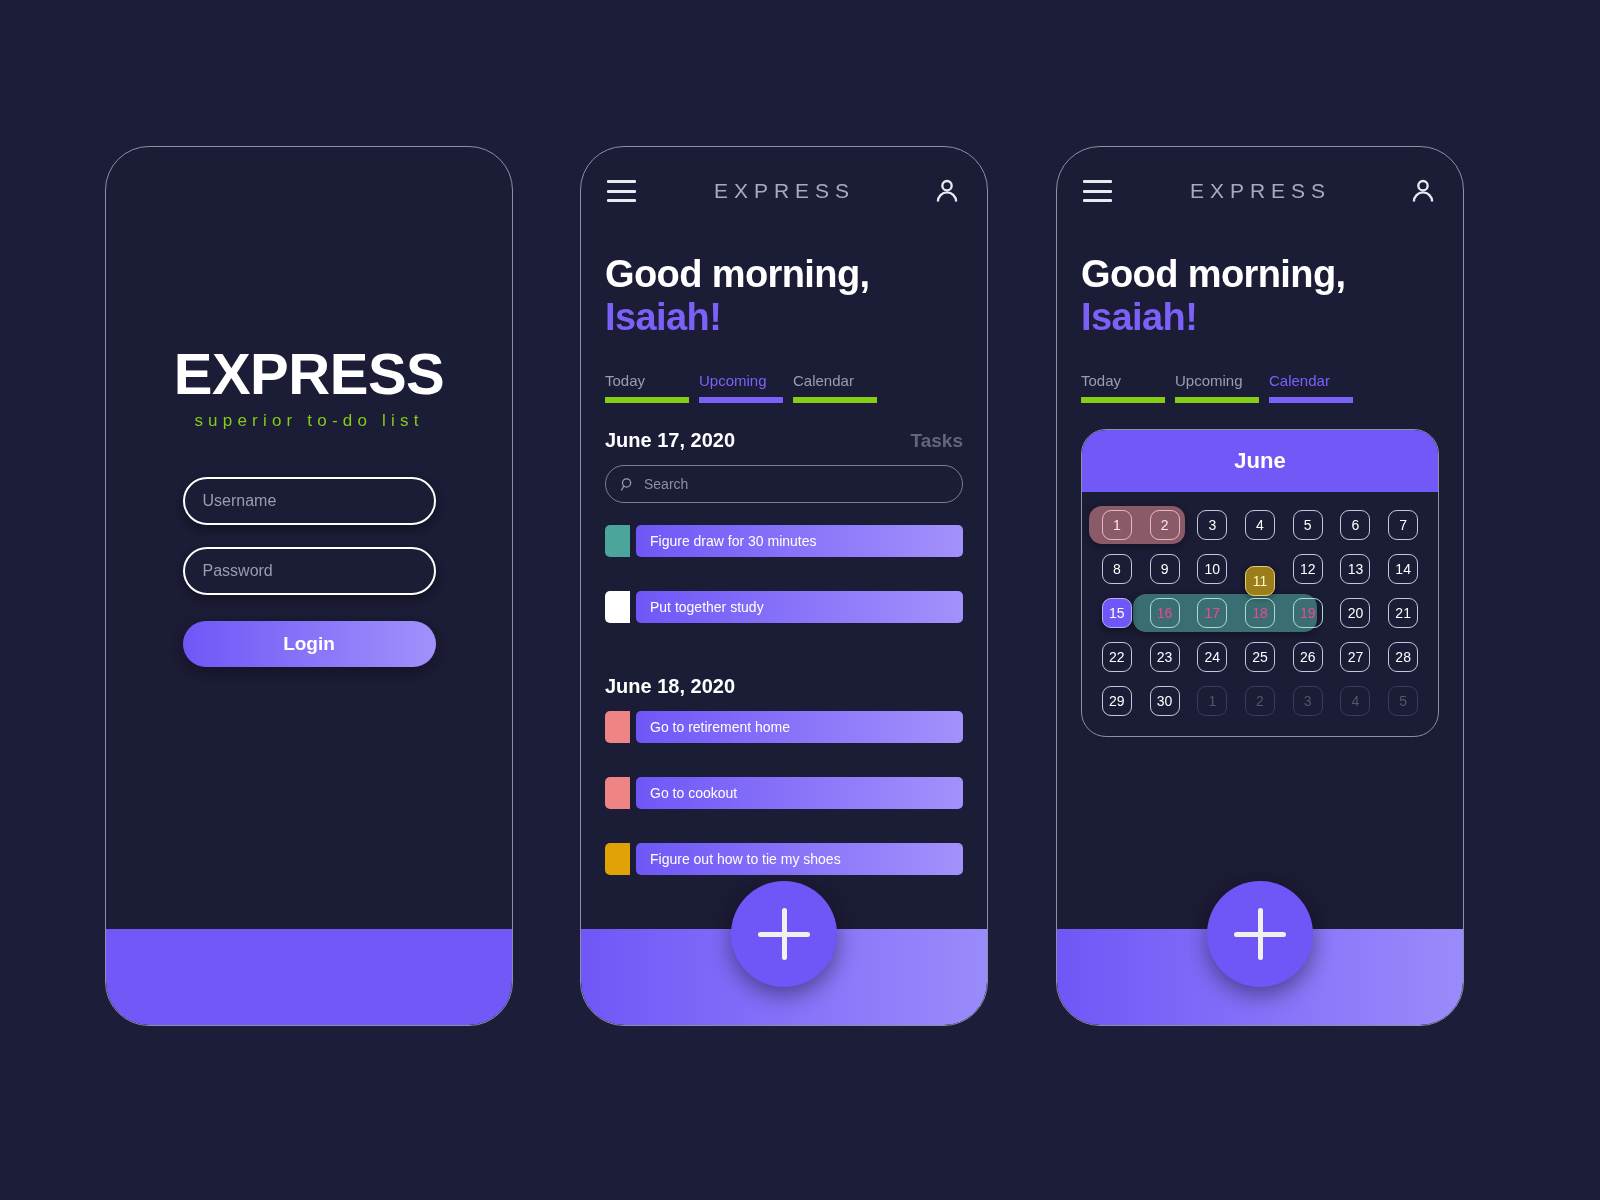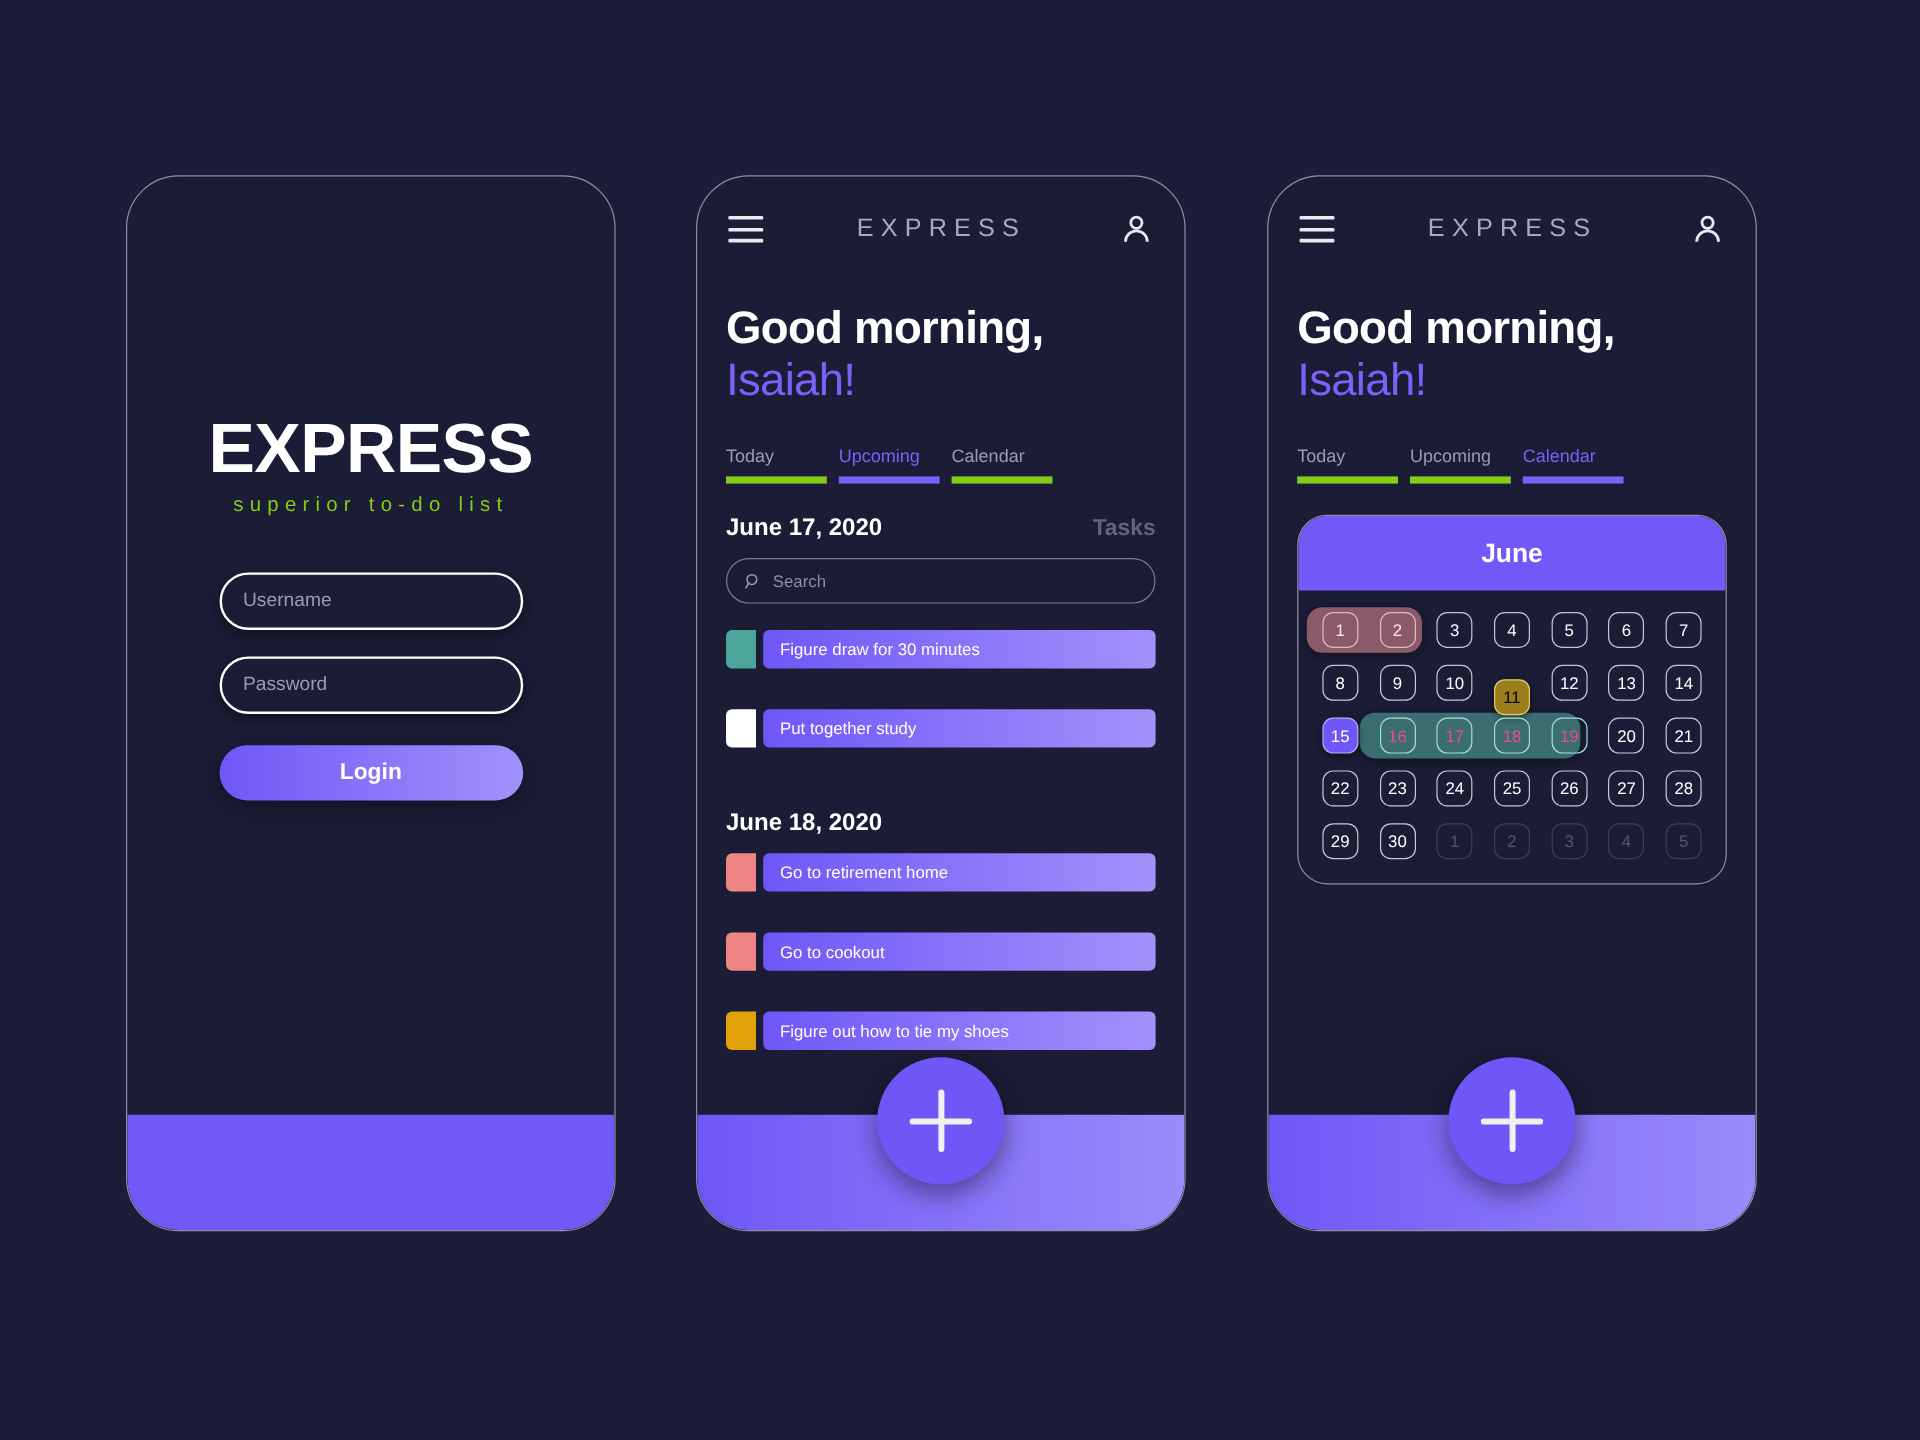--- a/index.html
+++ b/index.html
@@ -114,21 +114,21 @@
   .greet {
     padding: 0 24px;
     margin-top: 18px;
     flex: 0 0 auto;
   }
   .greet-line1 {
     font-size: 38px; font-weight: bold; color: #ffffff; line-height: 1.12;
     letter-spacing: -0.6px;
   }
   .greet-line2 {
-    font-size: 38px; font-weight: normal; color: #7b61f8; line-height: 1.12;
+    font-size: 38px; font-weight: bold; color: #7b61f8; line-height: 1.12;
     letter-spacing: -0.6px;
   }
   .tabs {
     display: flex; gap: 10px;
     padding: 0 24px;
     margin-top: 34px;
     flex: 0 0 auto;
   }
   .tab {
     font-size: 15px;
@@ -228,21 +228,21 @@
     color: #ffffff; font-size: 14px;
     cursor: pointer;
     background: transparent;
   }
   .day.muted { border-color: #3b3c5c; color: #53546f; }
   .day.sel-purple {
     background: #6f57f7; border-color: #b9aefc;
     box-shadow: 0 2px 6px rgba(0,0,0,.45);
   }
   .day.sel-gold {
-    background: #9c7d1c; border-color: #e3cf6e; color: #000000;
+    background: #9c7d1c; border-color: #e3cf6e; color: #fef9c3;
     box-shadow: 0 2px 6px rgba(0,0,0,.45);
     margin-top: 24px;
   }
   .day.in-rose { border-color: #e2b9c3; color: #fbe6eb; }
   .day.in-teal { border-color: #a9dcd4; color: #ec4899; }
 
   
   .band {
     position: absolute;
     height: 38px;

